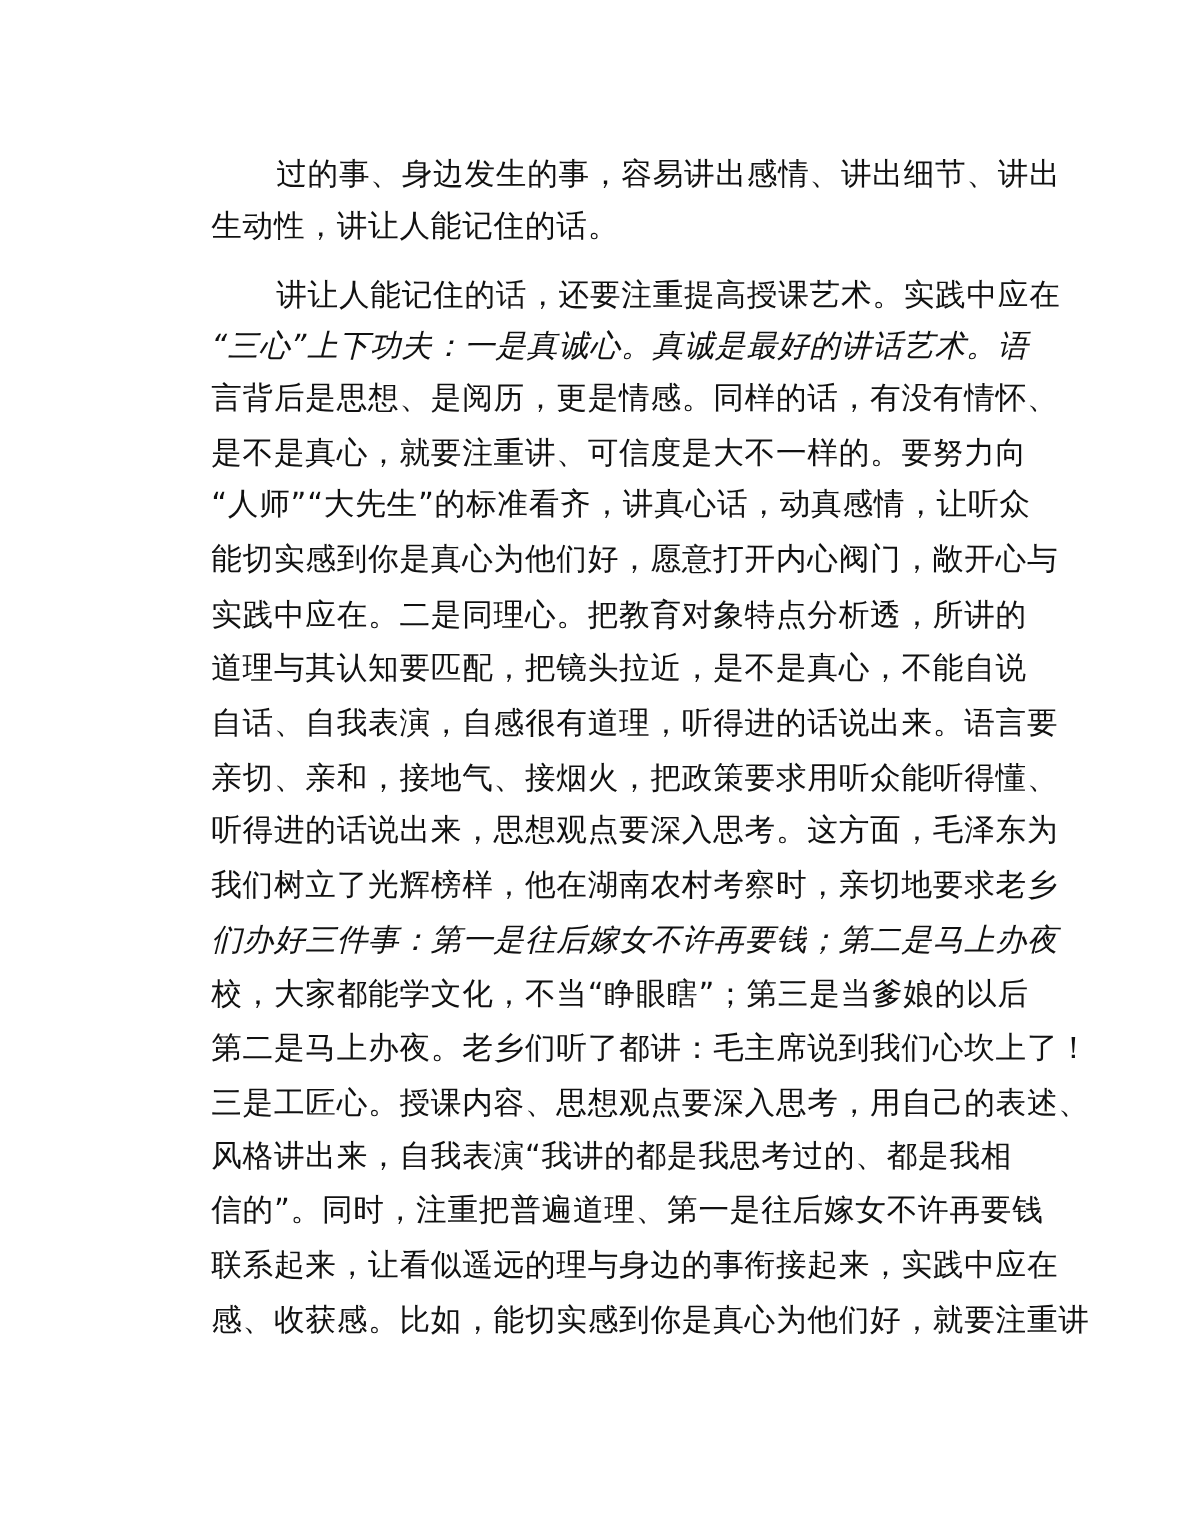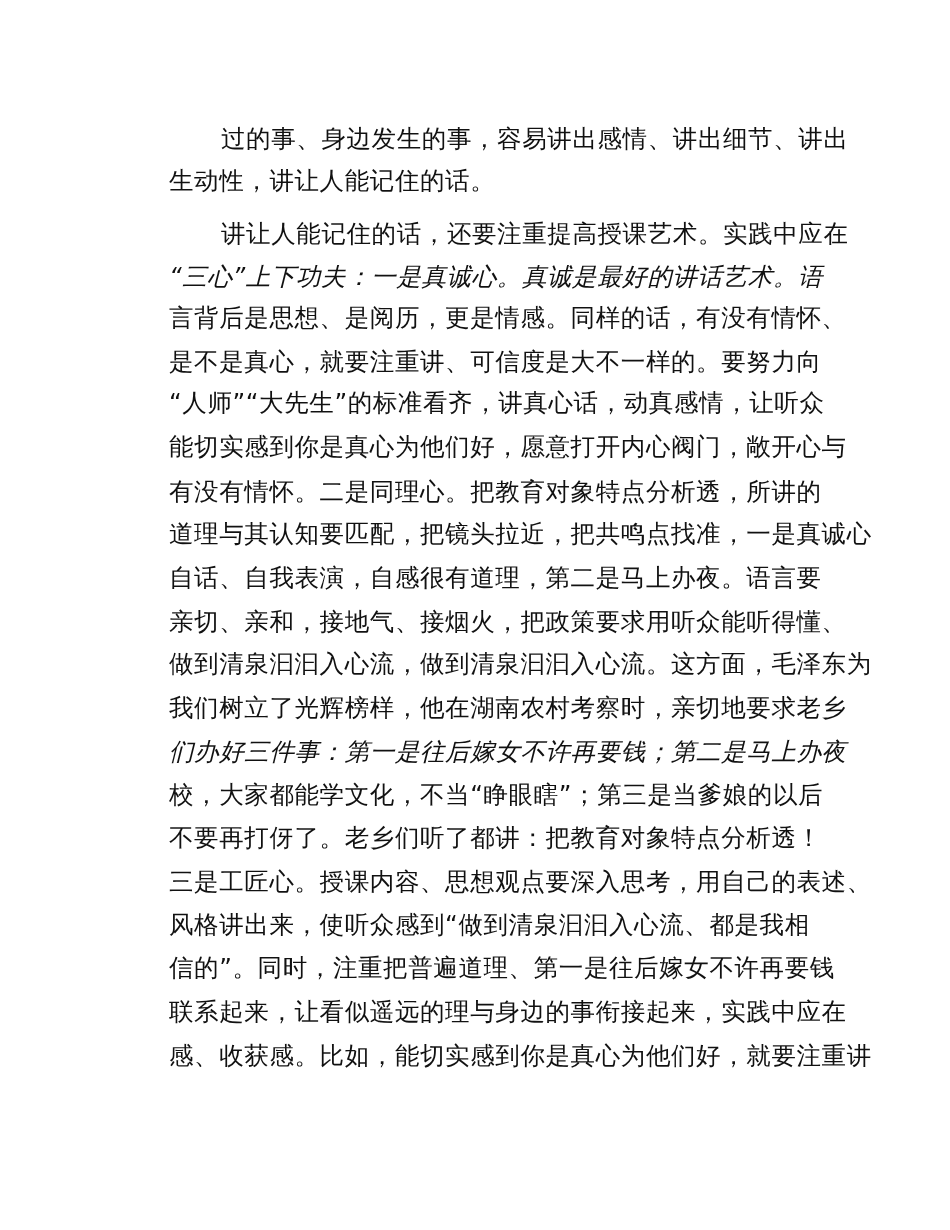--- a/index.html
+++ b/index.html
@@ -36,34 +36,34 @@
       left: 193px;
     }
   </style>
 </head>
 <body>
 
 <div class="page">
   <div id="lines">
       <div class="line indent" style="top: 124px;">过的事、身边发生的事，容易讲出感情、讲出细节、讲出</div>
       <div class="line" style="top: 166px;">生动性，讲让人能记住的话。</div>
-      <div class="line indent" style="top: 221px; font-family: Liberation Mono, monospace;">讲让人能记住的话，还要注重提高授课艺术。实践中应在</div>
+      <div class="line indent" style="top: 221px;">讲让人能记住的话，还要注重提高授课艺术。实践中应在</div>
       <div class="line" style="top: 262px; font-style: italic;">“三心”上下功夫：一是真诚心。真诚是最好的讲话艺术。语</div>
       <div class="line" style="top: 303px;">言背后是思想、是阅历，更是情感。同样的话，有没有情怀、</div>
       <div class="line" style="top: 347px;">是不是真心，就要注重讲、可信度是大不一样的。要努力向</div>
       <div class="line" style="top: 388px;">“人师”“大先生”的标准看齐，讲真心话，动真感情，让听众</div>
       <div class="line" style="top: 432px;">能切实感到你是真心为他们好，愿意打开内心阀门，敞开心与</div>
-      <div class="line" style="top: 477px;">有没有情怀。二是同理心。把教育对象特点分析透，所讲的</div>
-      <div class="line" style="top: 519px;">道理与其认知要匹配，把镜头拉近，把共鸣点找准，一是真诚心</div>
-      <div class="line" style="top: 563px;">自话、自我表演，自感很有道理，第二是马上办夜。语言要</div>
+      <div class="line" style="top: 477px;">实践中应在。二是同理心。把教育对象特点分析透，所讲的</div>
+      <div class="line" style="top: 519px;">道理与其认知要匹配，把镜头拉近，是不是真心，不能自说</div>
+      <div class="line" style="top: 563px;">自话、自我表演，自感很有道理，听得进的话说出来。语言要</div>
       <div class="line" style="top: 607px;">亲切、亲和，接地气、接烟火，把政策要求用听众能听得懂、</div>
-      <div class="line" style="top: 649px;">做到清泉汩汩入心流，做到清泉汩汩入心流。这方面，毛泽东为</div>
+      <div class="line" style="top: 649px;">听得进的话说出来，思想观点要深入思考。这方面，毛泽东为</div>
       <div class="line" style="top: 693px;">我们树立了光辉榜样，他在湖南农村考察时，亲切地要求老乡</div>
       <div class="line" style="top: 737px; font-style: italic;">们办好三件事：第一是往后嫁女不许再要钱；第二是马上办夜</div>
       <div class="line" style="top: 780px;">校，大家都能学文化，不当“睁眼瞎”；第三是当爹娘的以后</div>
-      <div class="line" style="top: 823px;">不要再打伢了。老乡们听了都讲：把教育对象特点分析透！</div>
+      <div class="line" style="top: 823px;">第二是马上办夜。老乡们听了都讲：毛主席说到我们心坎上了！</div>
       <div class="line" style="top: 867px;">三是工匠心。授课内容、思想观点要深入思考，用自己的表述、</div>
-      <div class="line" style="top: 910px;">风格讲出来，使听众感到“做到清泉汩汩入心流、都是我相</div>
+      <div class="line" style="top: 910px;">风格讲出来，自我表演“我讲的都是我思考过的、都是我相</div>
       <div class="line" style="top: 953px;">信的”。同时，注重把普遍道理、第一是往后嫁女不许再要钱</div>
       <div class="line" style="top: 997px;">联系起来，让看似遥远的理与身边的事衔接起来，实践中应在</div>
       <div class="line" style="top: 1041px;">感、收获感。比如，能切实感到你是真心为他们好，就要注重讲</div>
     </div>
 </div>
 
 </body></html>

